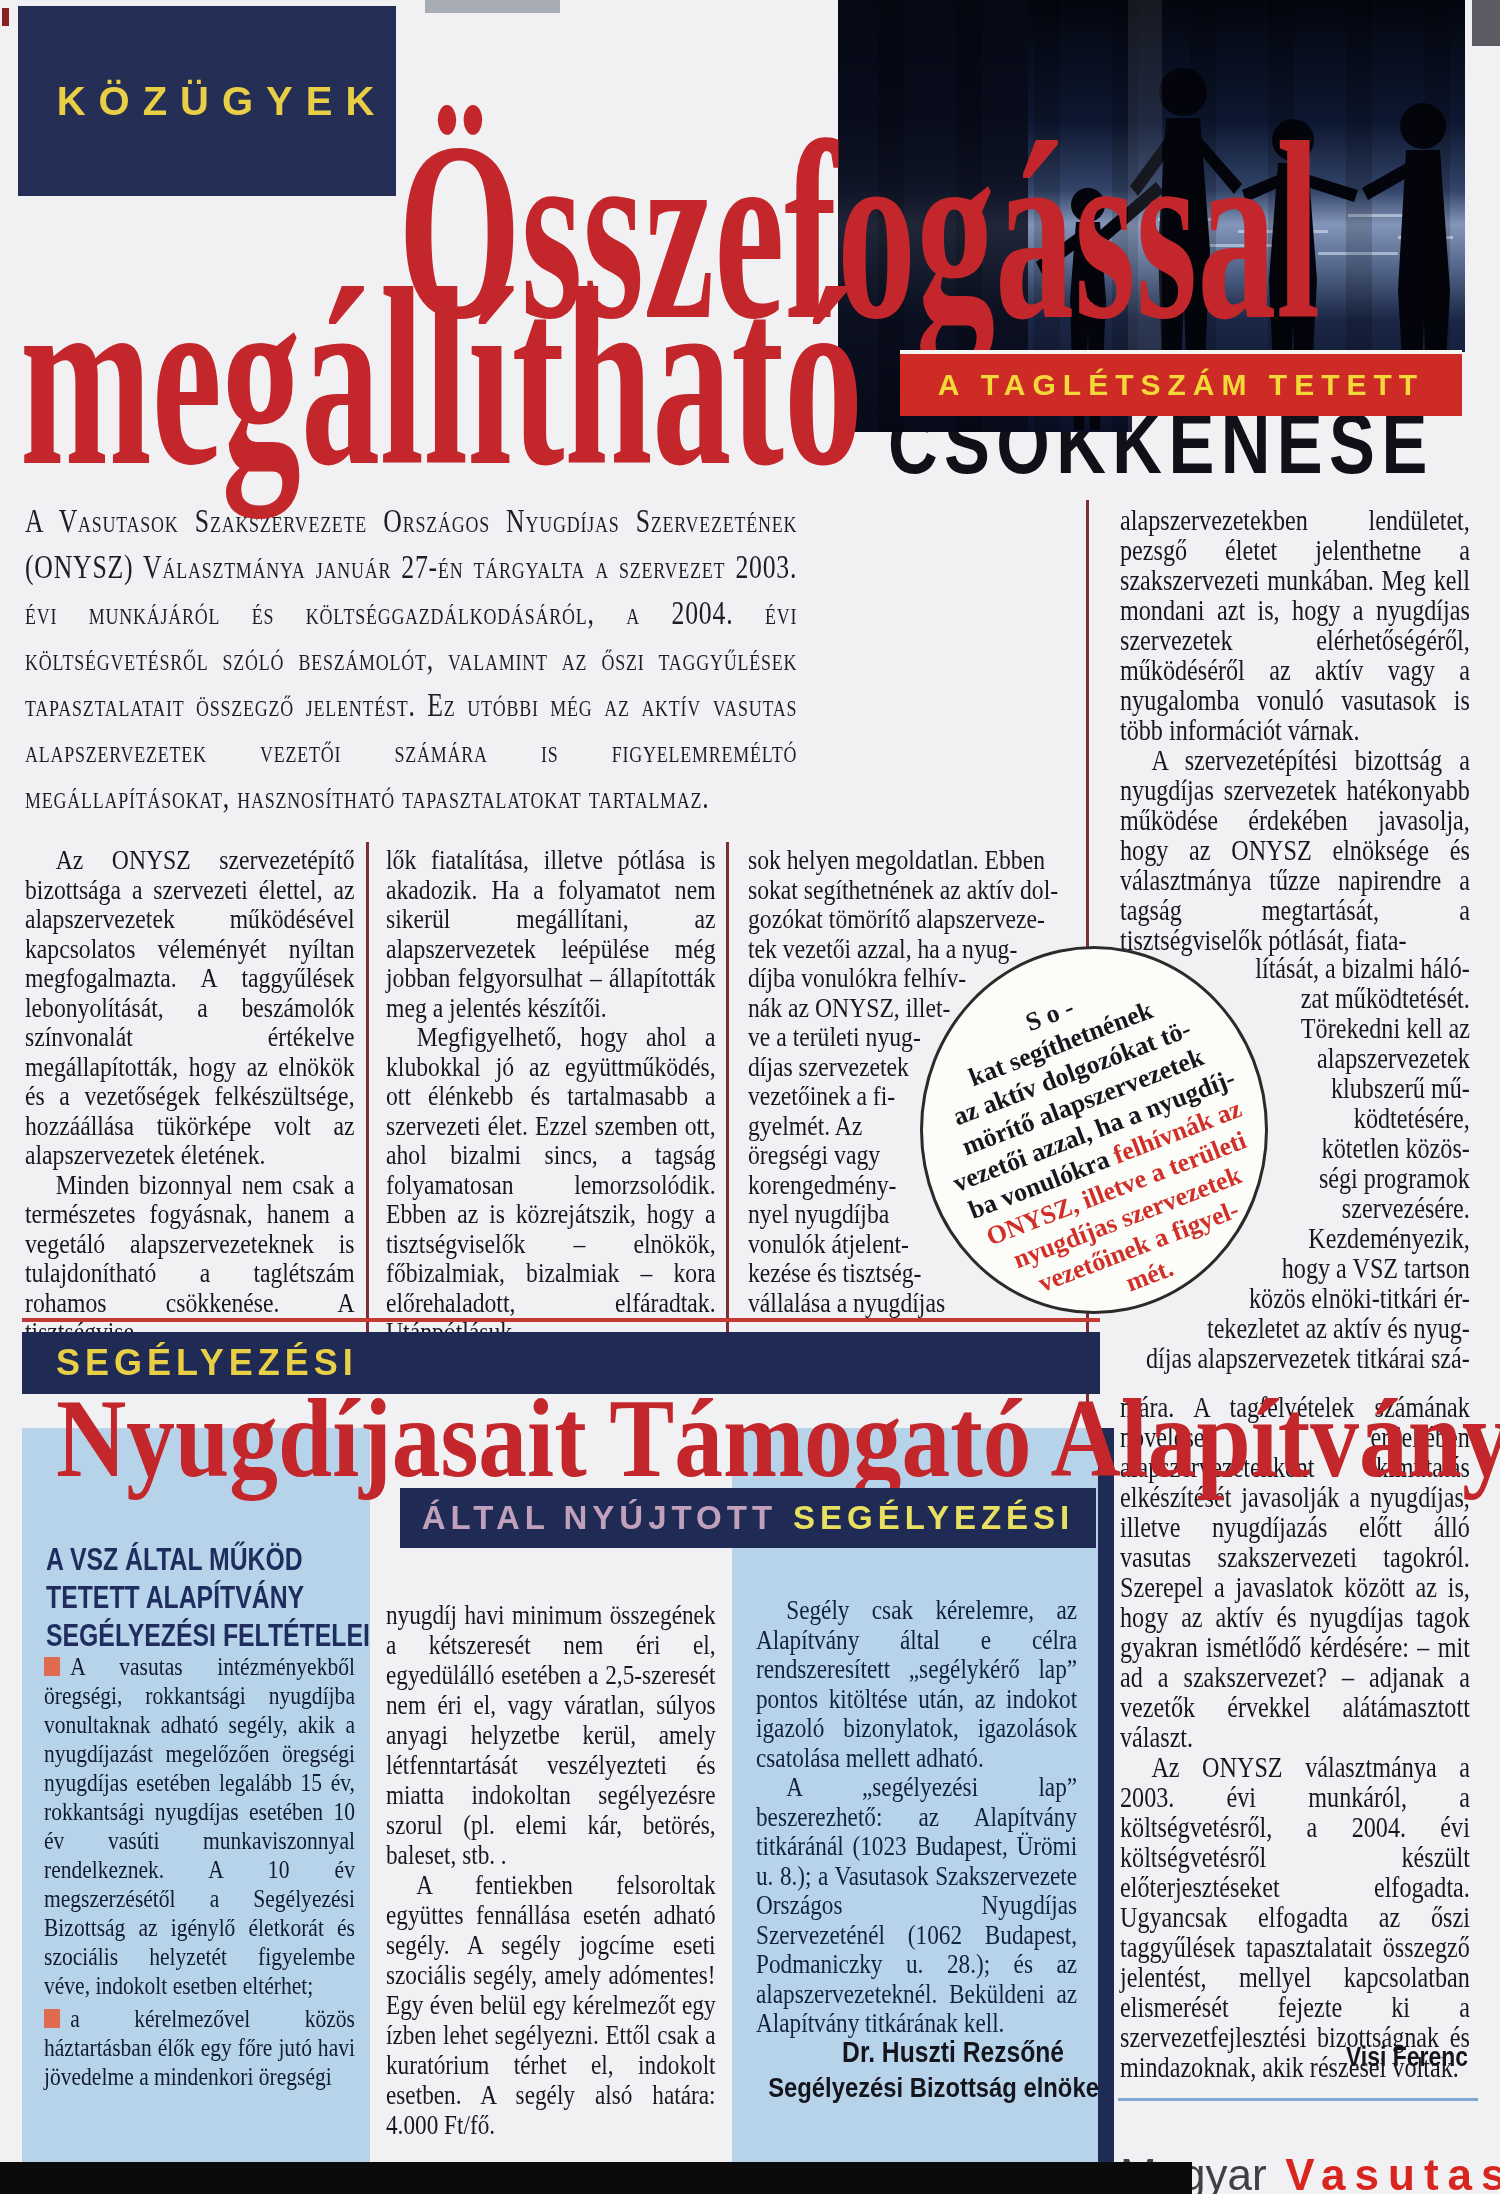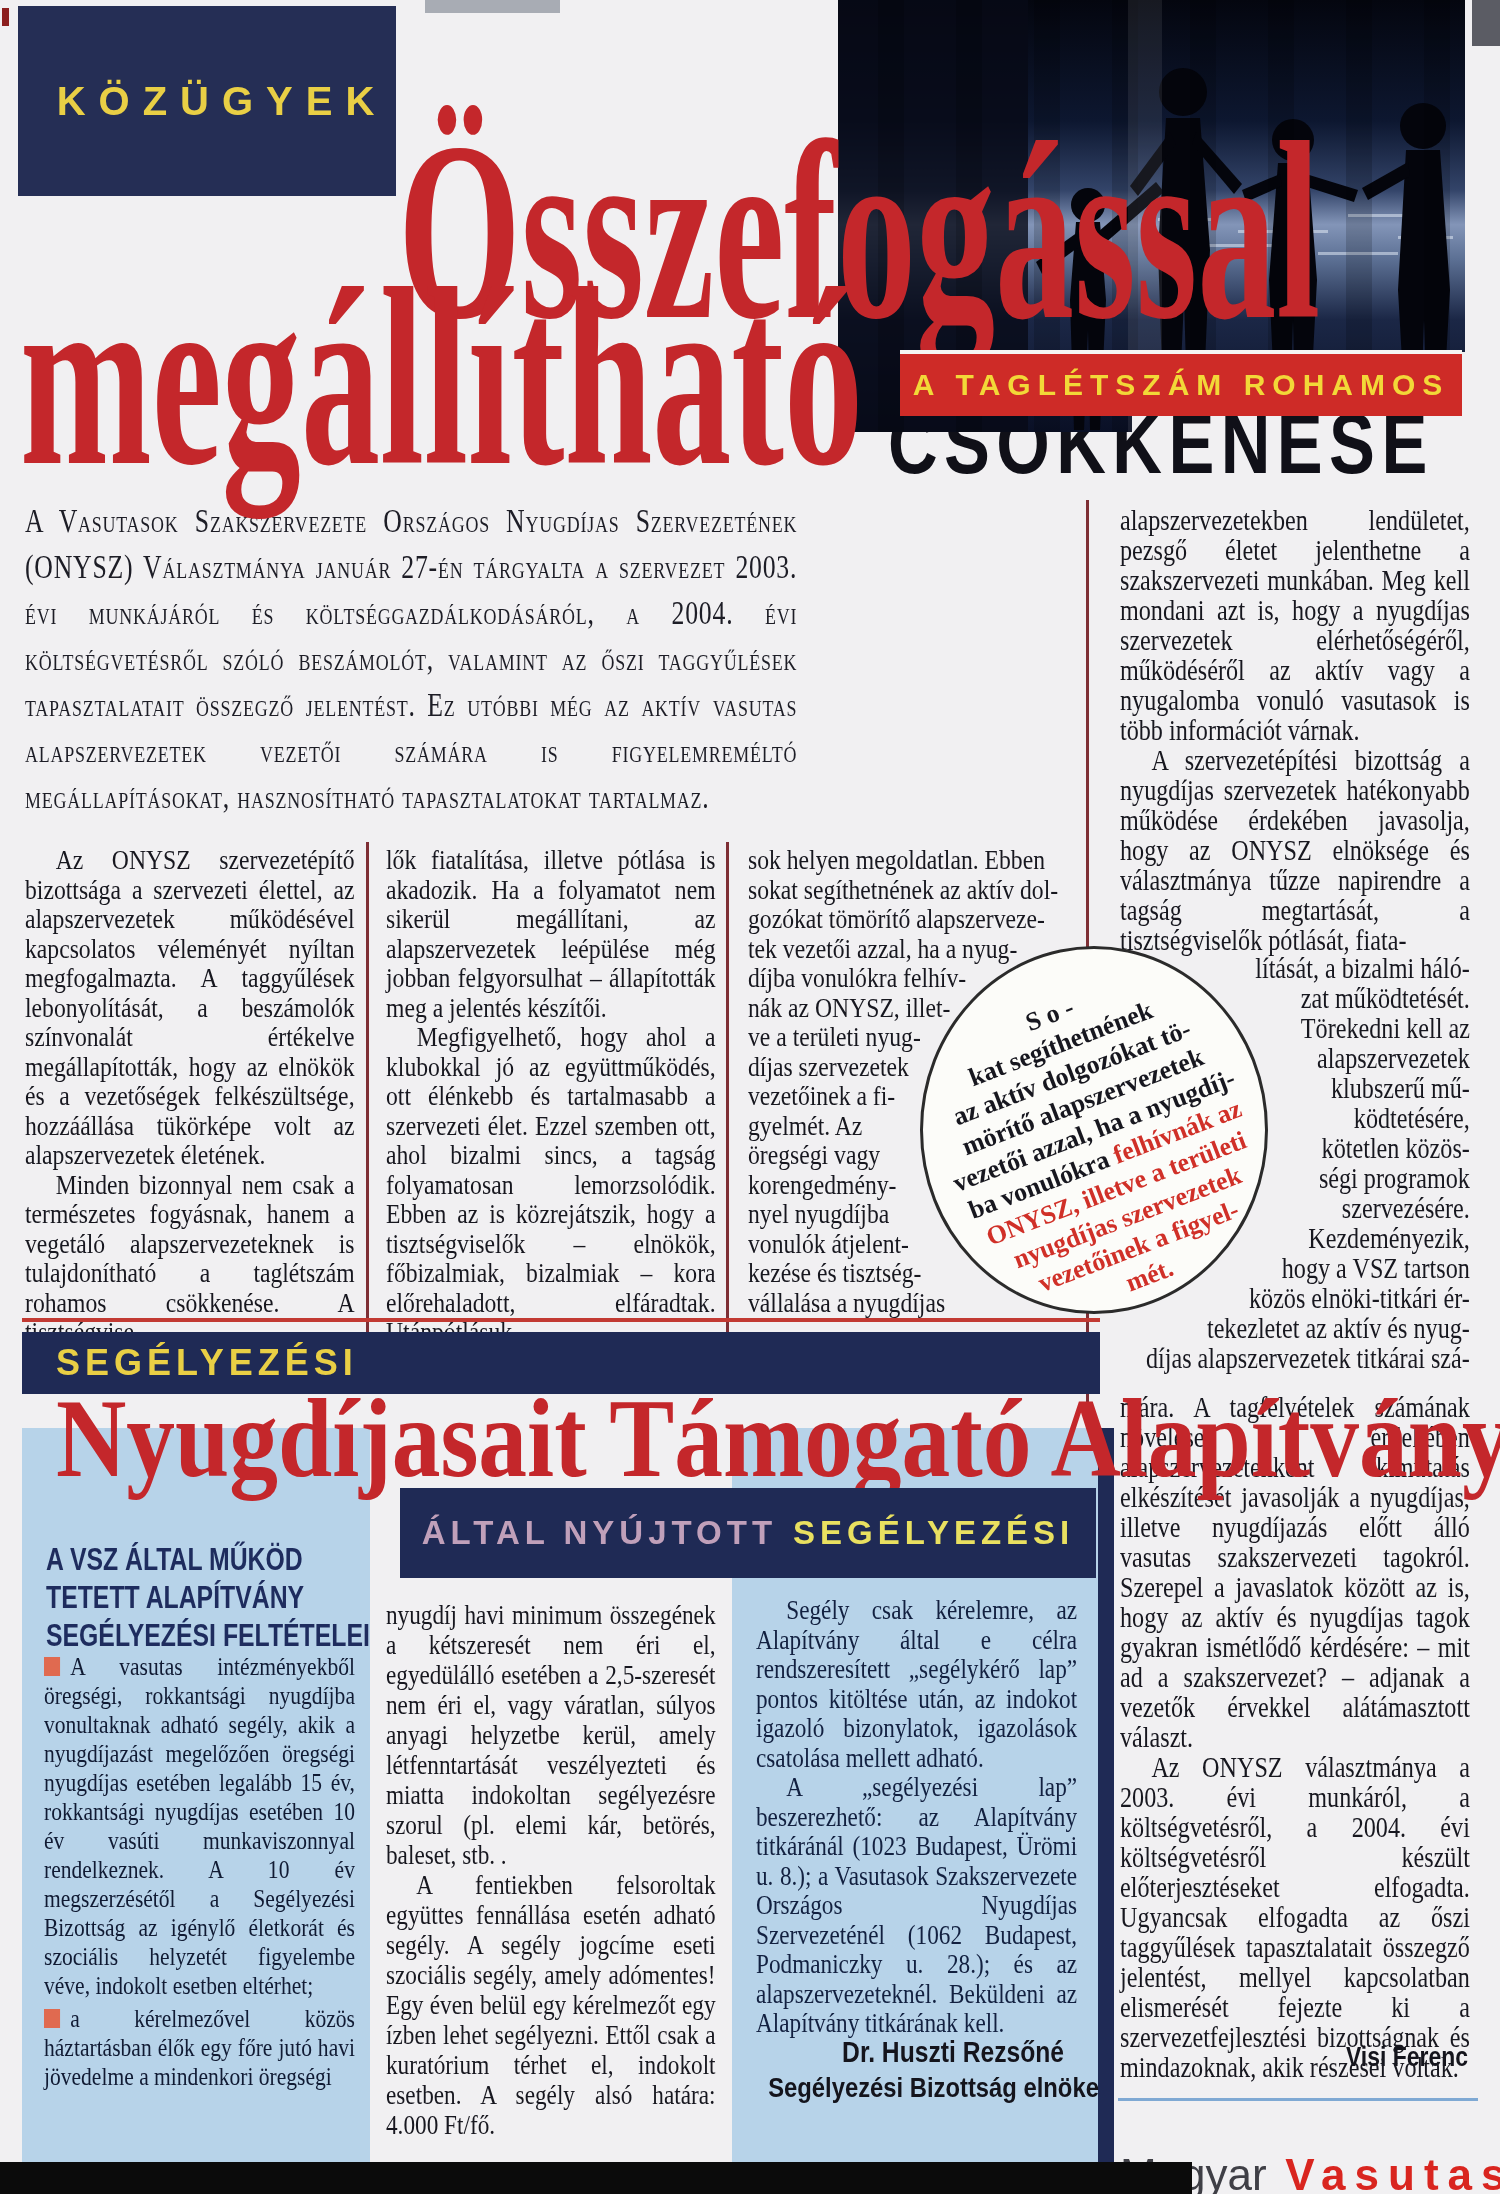--- a/index.html
+++ b/index.html
@@ -31,21 +31,21 @@
   .pull-red{color:#d03028;}
   
   .redrule{left:22px;top:1318px;width:1078px;height:4px;background:#c23a33;}
   .tudbar{left:22px;top:1332px;width:1078px;height:62px;background:#1f2a55;display:flex;align-items:center;padding-left:34px;box-sizing:border-box;z-index:3;}
   .tudbar span{font-family:"Liberation Sans",sans-serif;font-weight:700;font-size:36px;letter-spacing:5px;white-space:nowrap;}
   .tud-y{color:#e9cf45;}
   .tud-l{color:#c0a0ba;margin-left:22px;}
   .hl3{left:56px;top:1382px;font-size:112px;font-weight:700;color:#c4272b;line-height:1;transform-origin:0 0;transform:scaleX(.87);white-space:nowrap;z-index:7;}
   .bluebox{background:#b7d3e9;}
   .navycol{left:1098px;top:1428px;width:16px;height:734px;background:#1f2a55;}
-  .altalbar{left:400px;top:1488px;width:696px;height:90px;background:#1f2a55;display:flex;align-items:center;justify-content:center;z-index:8;}
+  .altalbar{left:400px;top:1488px;width:696px;height:60px;background:#1f2a55;display:flex;align-items:center;justify-content:center;z-index:8;}
   .altalbar span{font-family:"Liberation Sans",sans-serif;font-weight:700;font-size:33px;letter-spacing:5px;white-space:nowrap;}
   .alt-l{color:#c0a0ba;}
   .alt-y{color:#e9e060;margin-left:16px;}
   .sb-head{font-family:"Liberation Sans",sans-serif;font-weight:700;color:#1e2c5e;font-size:31px;transform-origin:0 0;transform:scaleX(.8);white-space:nowrap;z-index:9;}
   .sb-body{left:44px;top:1652px;width:368px;transform-origin:0 0;transform:scaleX(.845);font-size:25.5px;line-height:29px;text-align:justify;color:#101a33;}
   .sb-body p{margin:0 0 4px 0;}
   .bullet{display:inline-block;width:19px;height:19px;background:#e06a50;margin-right:12px;vertical-align:-1px;}
   .a2col{transform-origin:0 0;transform:scaleX(.845);text-align:justify;}
   .a2col p{margin:0;}
   .sig{font-family:"Liberation Sans",sans-serif;font-weight:700;color:#14141c;transform-origin:100% 0;transform:scaleX(.85);text-align:right;white-space:nowrap;}
@@ -120,21 +120,21 @@
   </svg>
 
   <div class="abs kicker-box">
     <span class="kicker-label">KÖZÜGYEK</span>
   </div>
 
   <div class="abs headline hl1">Összefogással</div>
   <div class="abs headline hl2">megállítható</div>
 
   <div class="abs tag-box">
-    <span class="tag-label">A TAGLÉTSZÁM ROHAMOS</span>
+    <span class="tag-label">A TAGLÉTSZÁM TETETT</span>
   </div>
   <div class="abs csokk">CSÖKKENÉSE</div>
 
   <div class="abs lead">A Vasutasok Szakszervezete Országos Nyugdíjas Szervezetének (ONYSZ) Választmánya január 27-én tárgyalta a szervezet 2003. évi munkájáról és költséggazdálkodásáról, a 2004. évi költségvetésről szóló beszámolót, valamint az őszi taggyűlések tapasztalatait összegző jelentést. Ez utóbbi még az aktív vasutas alapszervezetek vezetői számára is figyelemreméltó megállapításokat, hasznosítható tapasztalatokat tartalmaz.</div>
 
   <div class="abs vrule" style="left:366px;top:842px;height:492px;"></div>
   <div class="abs vrule" style="left:726px;top:842px;height:492px;"></div>
   <div class="abs vrule" style="left:1086px;top:500px;height:920px;"></div>
 
   <div class="abs colbody" style="left:25px;top:845px;width:390px;z-index:2;">

